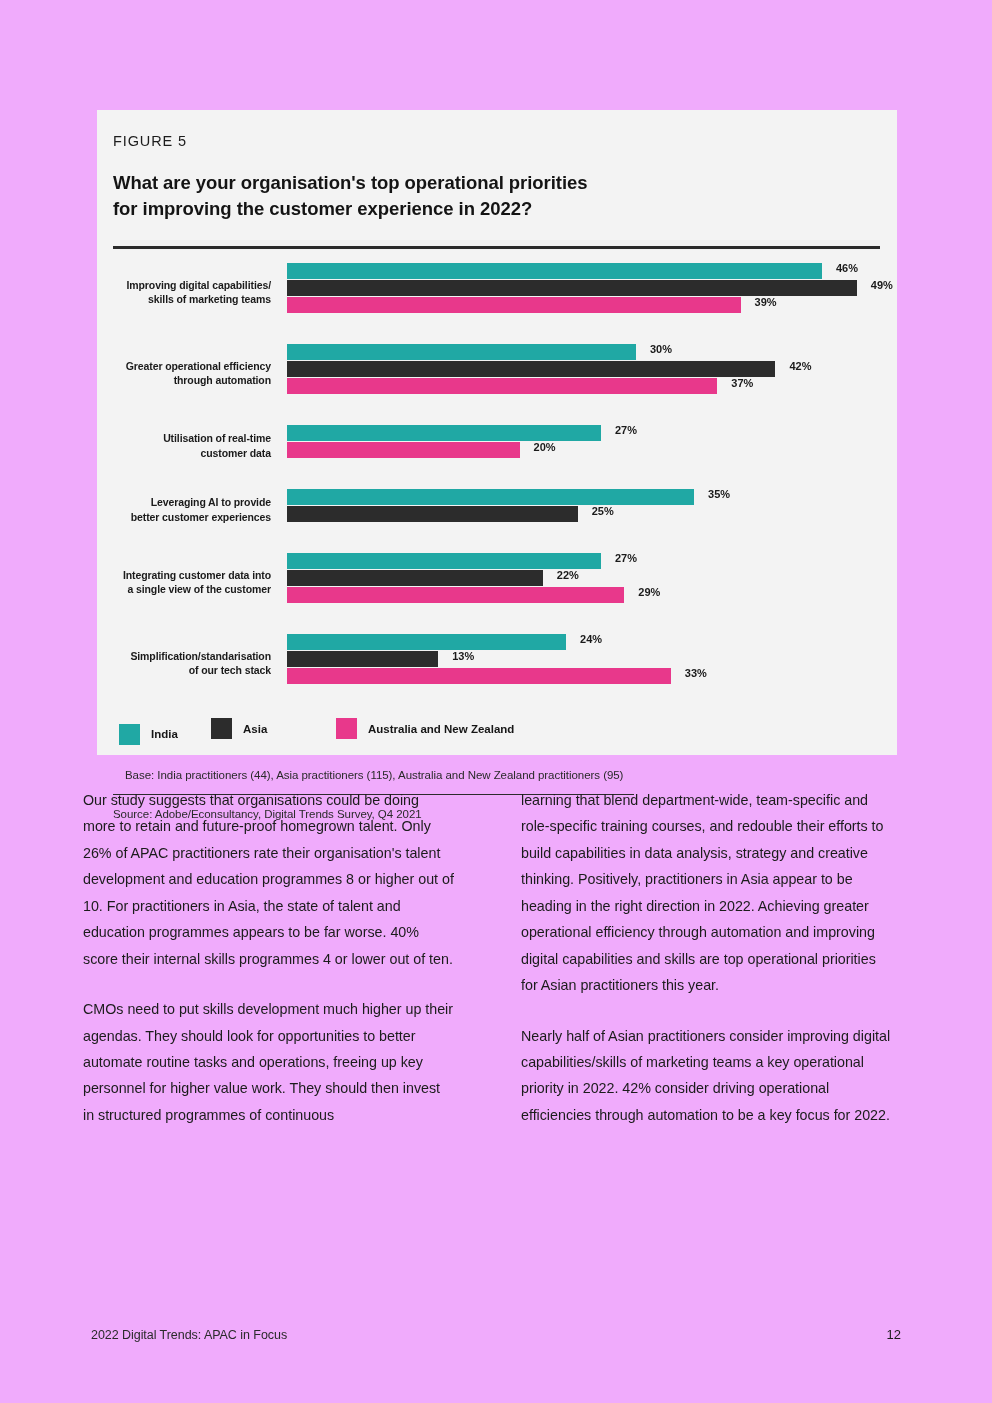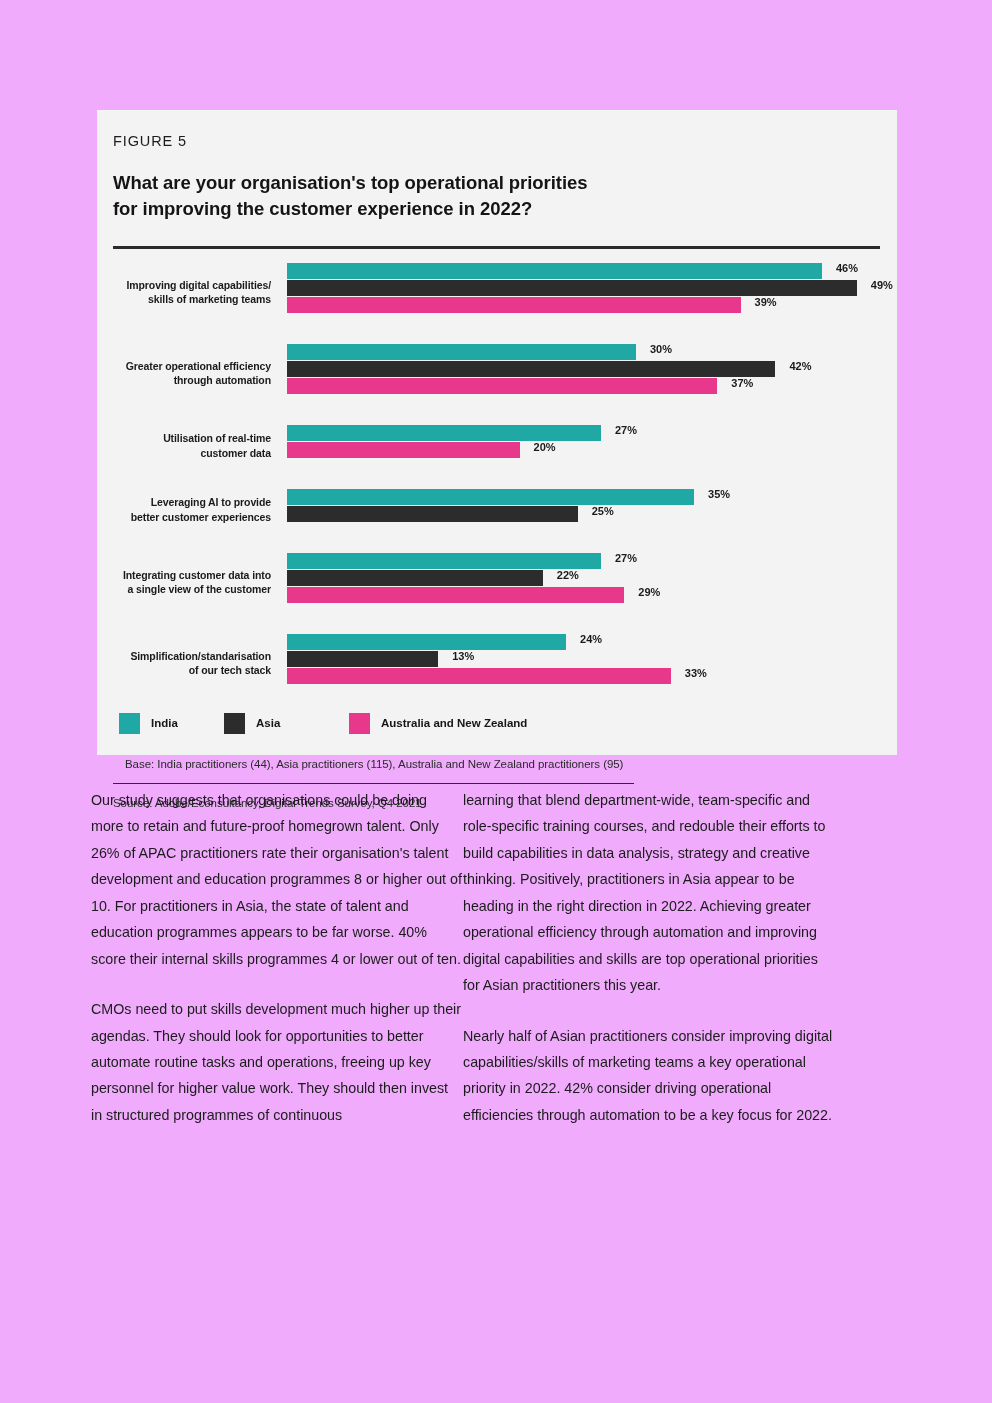--- a/index.html
+++ b/index.html
@@ -136,21 +136,21 @@
   }
 
   .legend-label {
     font-size: 11.5px;
     font-weight: bold;
     color: #161616;
     margin-left: 11px;
     white-space: nowrap;
   }
 
-  .legend-item.i0 { width: 105px; }
+  .legend-item.i0 { width: 92px; margin-top: 11px; }
   .legend-item.i1 { width: 125px; align-items: center; }
 
   
   .base-note {
     margin-top: 24px;
     font-size: 11.5px;
     color: #2a2a2a;
     letter-spacing: -0.05px;
     padding-left: 12px;
   }
@@ -165,24 +165,25 @@
   .source-note {
     margin-top: 13px;
     font-size: 11.5px;
     color: #2a2a2a;
     letter-spacing: -0.05px;
   }
 
   
   .body-columns {
     position: absolute;
-    left: 91px;
+    left: 83px;
     top: 787px;
     width: 810px;
     display: flex;
+    justify-content: space-between;
   }
 
   .col { width: 372px; }
 
   .col p {
     font-size: 14.3px;
     line-height: 1.85;
     color: #1c1c1c;
     margin-bottom: 24px;
     letter-spacing: -0.02px;
@@ -352,14 +353,18 @@
     <div class="col" id="col-left">
         <p>Our study suggests that organisations could be doing more to retain and future-proof homegrown talent. Only 26% of APAC practitioners rate their organisation's talent development and education programmes 8 or higher out of 10. For practitioners in Asia, the state of talent and education programmes appears to be far worse. 40% score their internal skills programmes 4 or lower out of ten.</p>
         <p>CMOs need to put skills development much higher up their agendas. They should look for opportunities to better automate routine tasks and operations, freeing up key personnel for higher value work. They should then invest in structured programmes of continuous</p>
       </div>
     <div class="col" id="col-right">
         <p>learning that blend department-wide, team-specific and role-specific training courses, and redouble their efforts to build capabilities in data analysis, strategy and creative thinking. Positively, practitioners in Asia appear to be heading in the right direction in 2022. Achieving greater operational efficiency through automation and improving digital capabilities and skills are top operational priorities for Asian practitioners this year.</p>
         <p>Nearly half of Asian practitioners consider improving digital capabilities/skills of marketing teams a key operational priority in 2022. 42% consider driving operational efficiencies through automation to be a key focus for 2022.</p>
       </div>
   </div>
 
+  <div class="footer">
+    <div class="footer-left">2022 Digital Trends: APAC in Focus</div>
+    <div class="footer-page">12</div>
+  </div>
 
 </div>
 
 </body></html>

